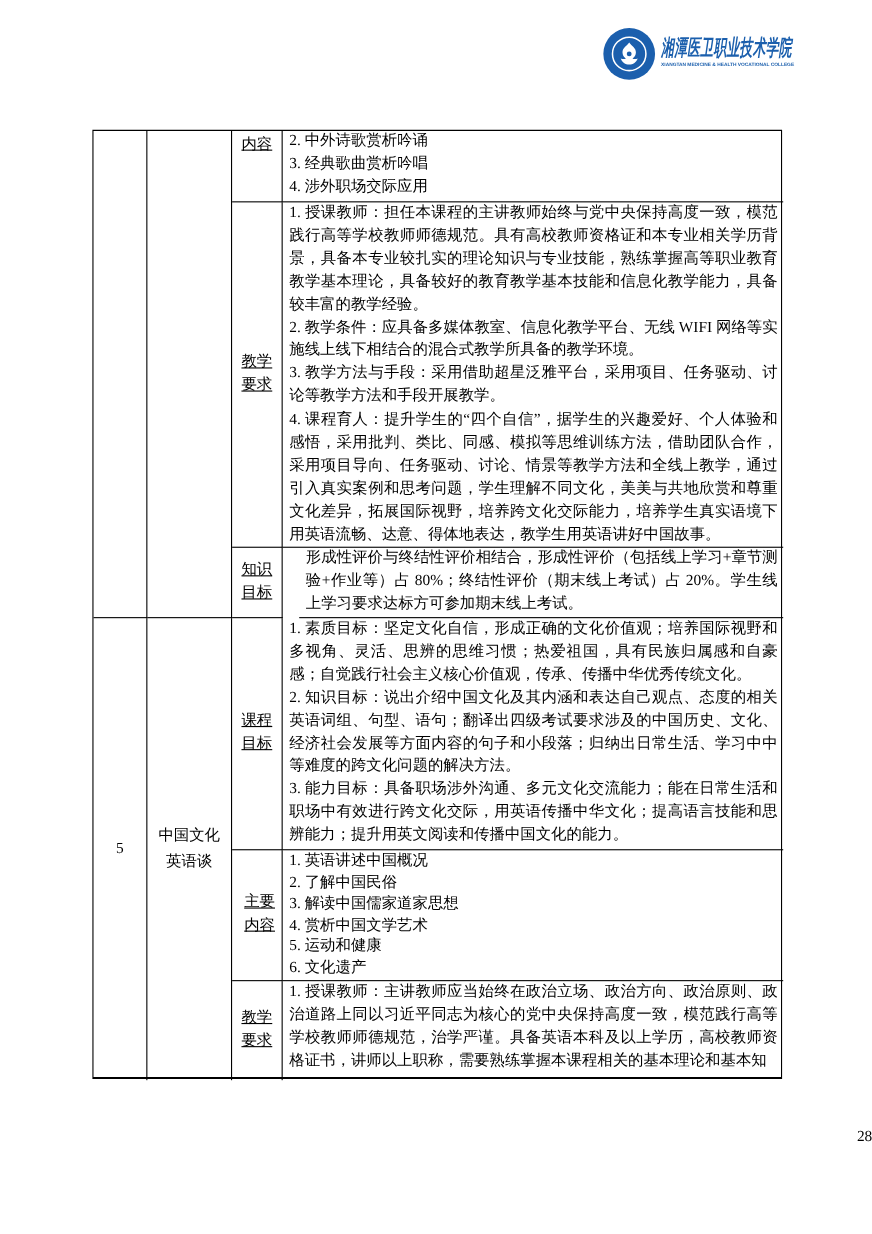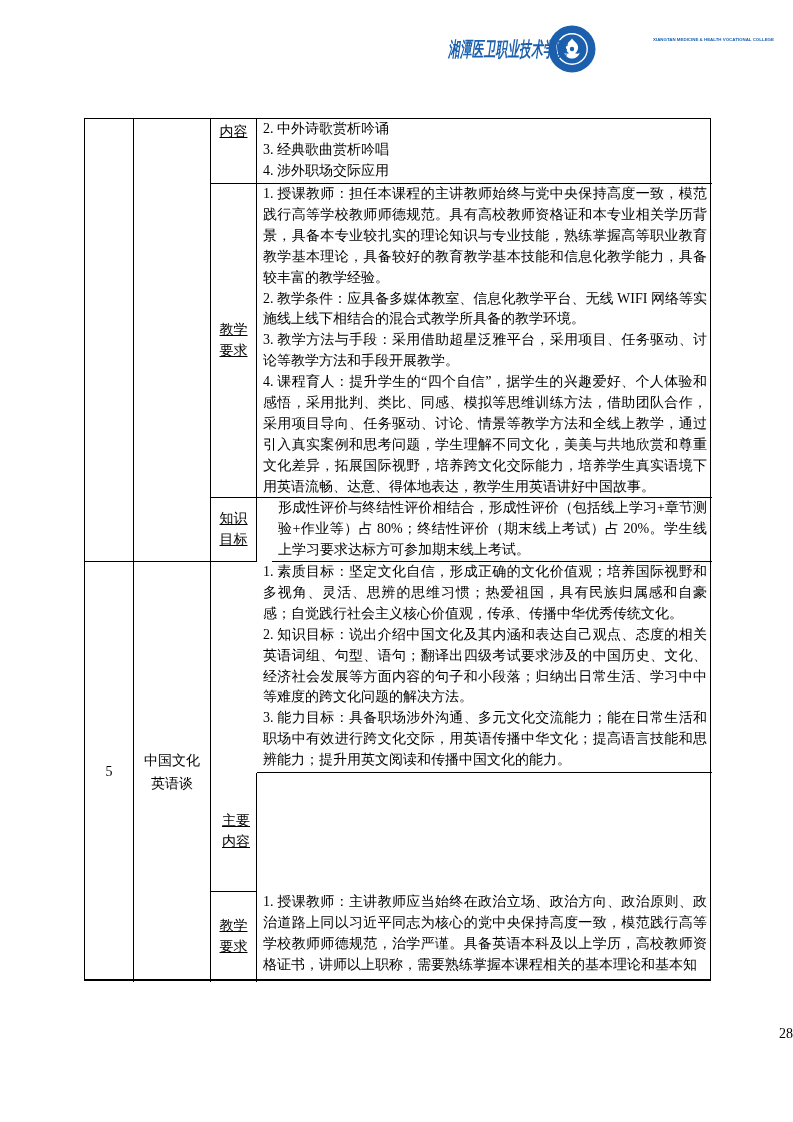--- a/index.html
+++ b/index.html
@@ -4,21 +4,21 @@
 <style>
   html,body{margin:0;padding:0;}
   body{
     width:793px;height:1122px;position:relative;background:#ffffff;
     font-family:"Liberation Serif","DejaVu Serif",serif;color:#000;
     overflow:hidden;
   }
   
   .logo{position:absolute;left:548px;top:25px;display:flex;align-items:center;gap:5px;}
   .seal{width:48px;height:48px;flex:0 0 auto;}
-  .logo-text{display:flex;flex-direction:row;justify-content:center;width:118px;}
+  .logo-text{display:flex;flex-direction:column;justify-content:center;width:118px;}
   .cn-name{
     font-size:20px;font-weight:bold;font-style:italic;color:#1b5fad;
     white-space:nowrap;transform:scaleX(0.58);transform-origin:left center;
     line-height:24px;letter-spacing:0.5px;
   }
   .en-name{
     font-size:8px;font-weight:bold;color:#1b5fad;white-space:nowrap;
     transform:scale(0.55);transform-origin:left top;line-height:10px;
     font-family:"Liberation Sans","DejaVu Sans",sans-serif;
   }
@@ -79,23 +79,30 @@
 2. 教学条件：应具备多媒体教室、信息化教学平台、无线 WIFI 网络等实施线上线下相结合的混合式教学所具备的教学环境。
 3. 教学方法与手段：采用借助超星泛雅平台，采用项目、任务驱动、讨论等教学方法和手段开展教学。
 4. 课程育人：提升学生的“四个自信”，据学生的兴趣爱好、个人体验和感悟，采用批判、类比、同感、模拟等思维训练方法，借助团队合作，采用项目导向、任务驱动、讨论、情景等教学方法和全线上教学，通过引入真实案例和思考问题，学生理解不同文化，美美与共地欣赏和尊重文化差异，拓展国际视野，培养跨文化交际能力，培养学生真实语境下用英语流畅、达意、得体地表达，教学生用英语讲好中国故事。</div>
 
   <div class="cell lbl" style="grid-column:3;grid-row:3;">知识目标</div>
   <div class="cell cnt lastcol" style="grid-column:4;grid-row:3;margin-left:15px;">形成性评价与终结性评价相结合，形成性评价（包括线上学习+章节测验+作业等）占 80%；终结性评价（期末线上考试）占 20%。学生线上学习要求达标方可参加期末线上考试。</div>
 
   <div class="cell numcell sp-bot-num botrow">5</div>
   <div class="cell namecell sp-bot-name botrow">中国文化英语谈</div>
 
+  <div class="cell lbl" style="grid-column:3;grid-row:4;">课程目标</div>
   <div class="cell cnt lastcol" style="grid-column:4;grid-row:4;">1. 素质目标：坚定文化自信，形成正确的文化价值观；培养国际视野和多视角、灵活、思辨的思维习惯；热爱祖国，具有民族归属感和自豪感；自觉践行社会主义核心价值观，传承、传播中华优秀传统文化。
 2. 知识目标：说出介绍中国文化及其内涵和表达自己观点、态度的相关英语词组、句型、语句；翻译出四级考试要求涉及的中国历史、文化、经济社会发展等方面内容的句子和小段落；归纳出日常生活、学习中中等难度的跨文化问题的解决方法。
 3. 能力目标：具备职场涉外沟通、多元文化交流能力；能在日常生活和职场中有效进行跨文化交际，用英语传播中华文化；提高语言技能和思辨能力；提升用英文阅读和传播中国文化的能力。</div>
 
   <div class="cell lbl" style="grid-column:3;grid-row:5;text-align:right;">主要内容</div>
+  <div class="cell cnt tight lastcol" style="grid-column:4;grid-row:5;">1. 英语讲述中国概况
+2. 了解中国民俗
+3. 解读中国儒家道家思想
+4. 赏析中国文学艺术
+5. 运动和健康
+6. 文化遗产</div>
 
   <div class="cell lbl botrow" style="grid-column:3;grid-row:6;">教学要求</div>
   <div class="cell cnt lastcol botrow" style="grid-column:4;grid-row:6;">1. 授课教师：主讲教师应当始终在政治立场、政治方向、政治原则、政治道路上同以习近平同志为核心的党中央保持高度一致，模范践行高等学校教师师德规范，治学严谨。具备英语本科及以上学历，高校教师资格证书，讲师以上职称，需要熟练掌握本课程相关的基本理论和基本知</div>
 </div>
 
 <div class="pageno">28</div>
 
 </body></html>

